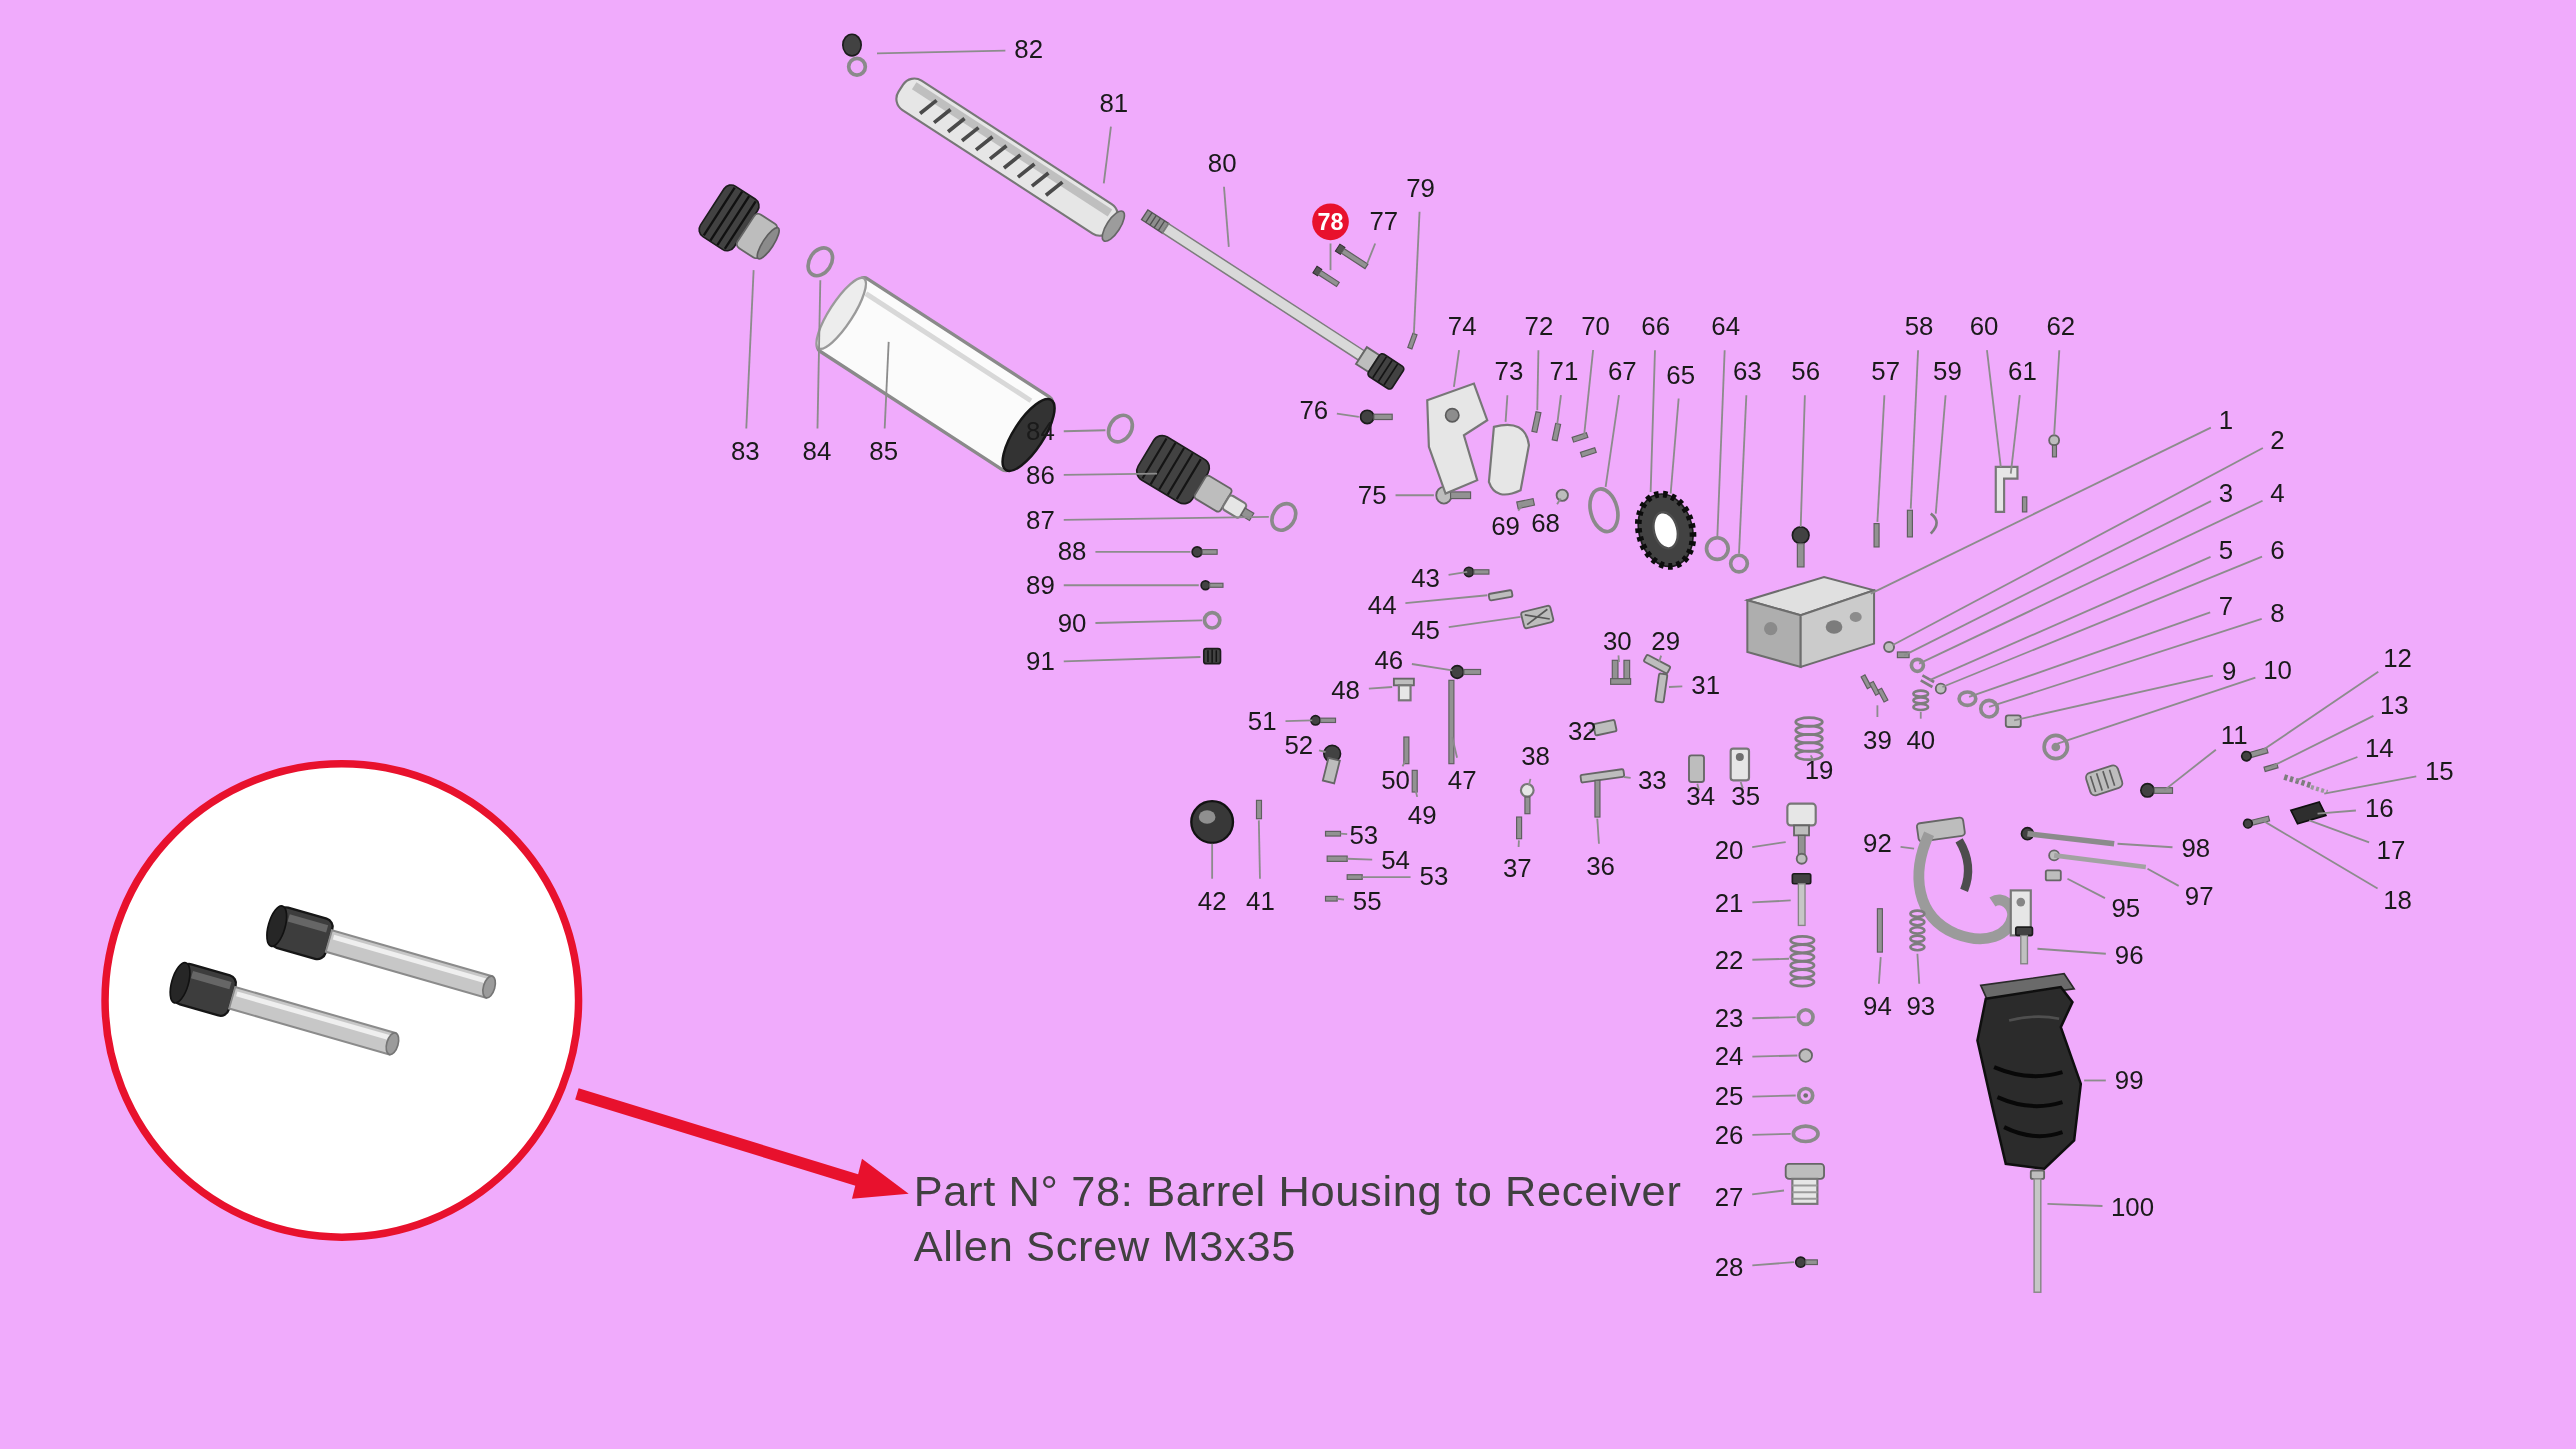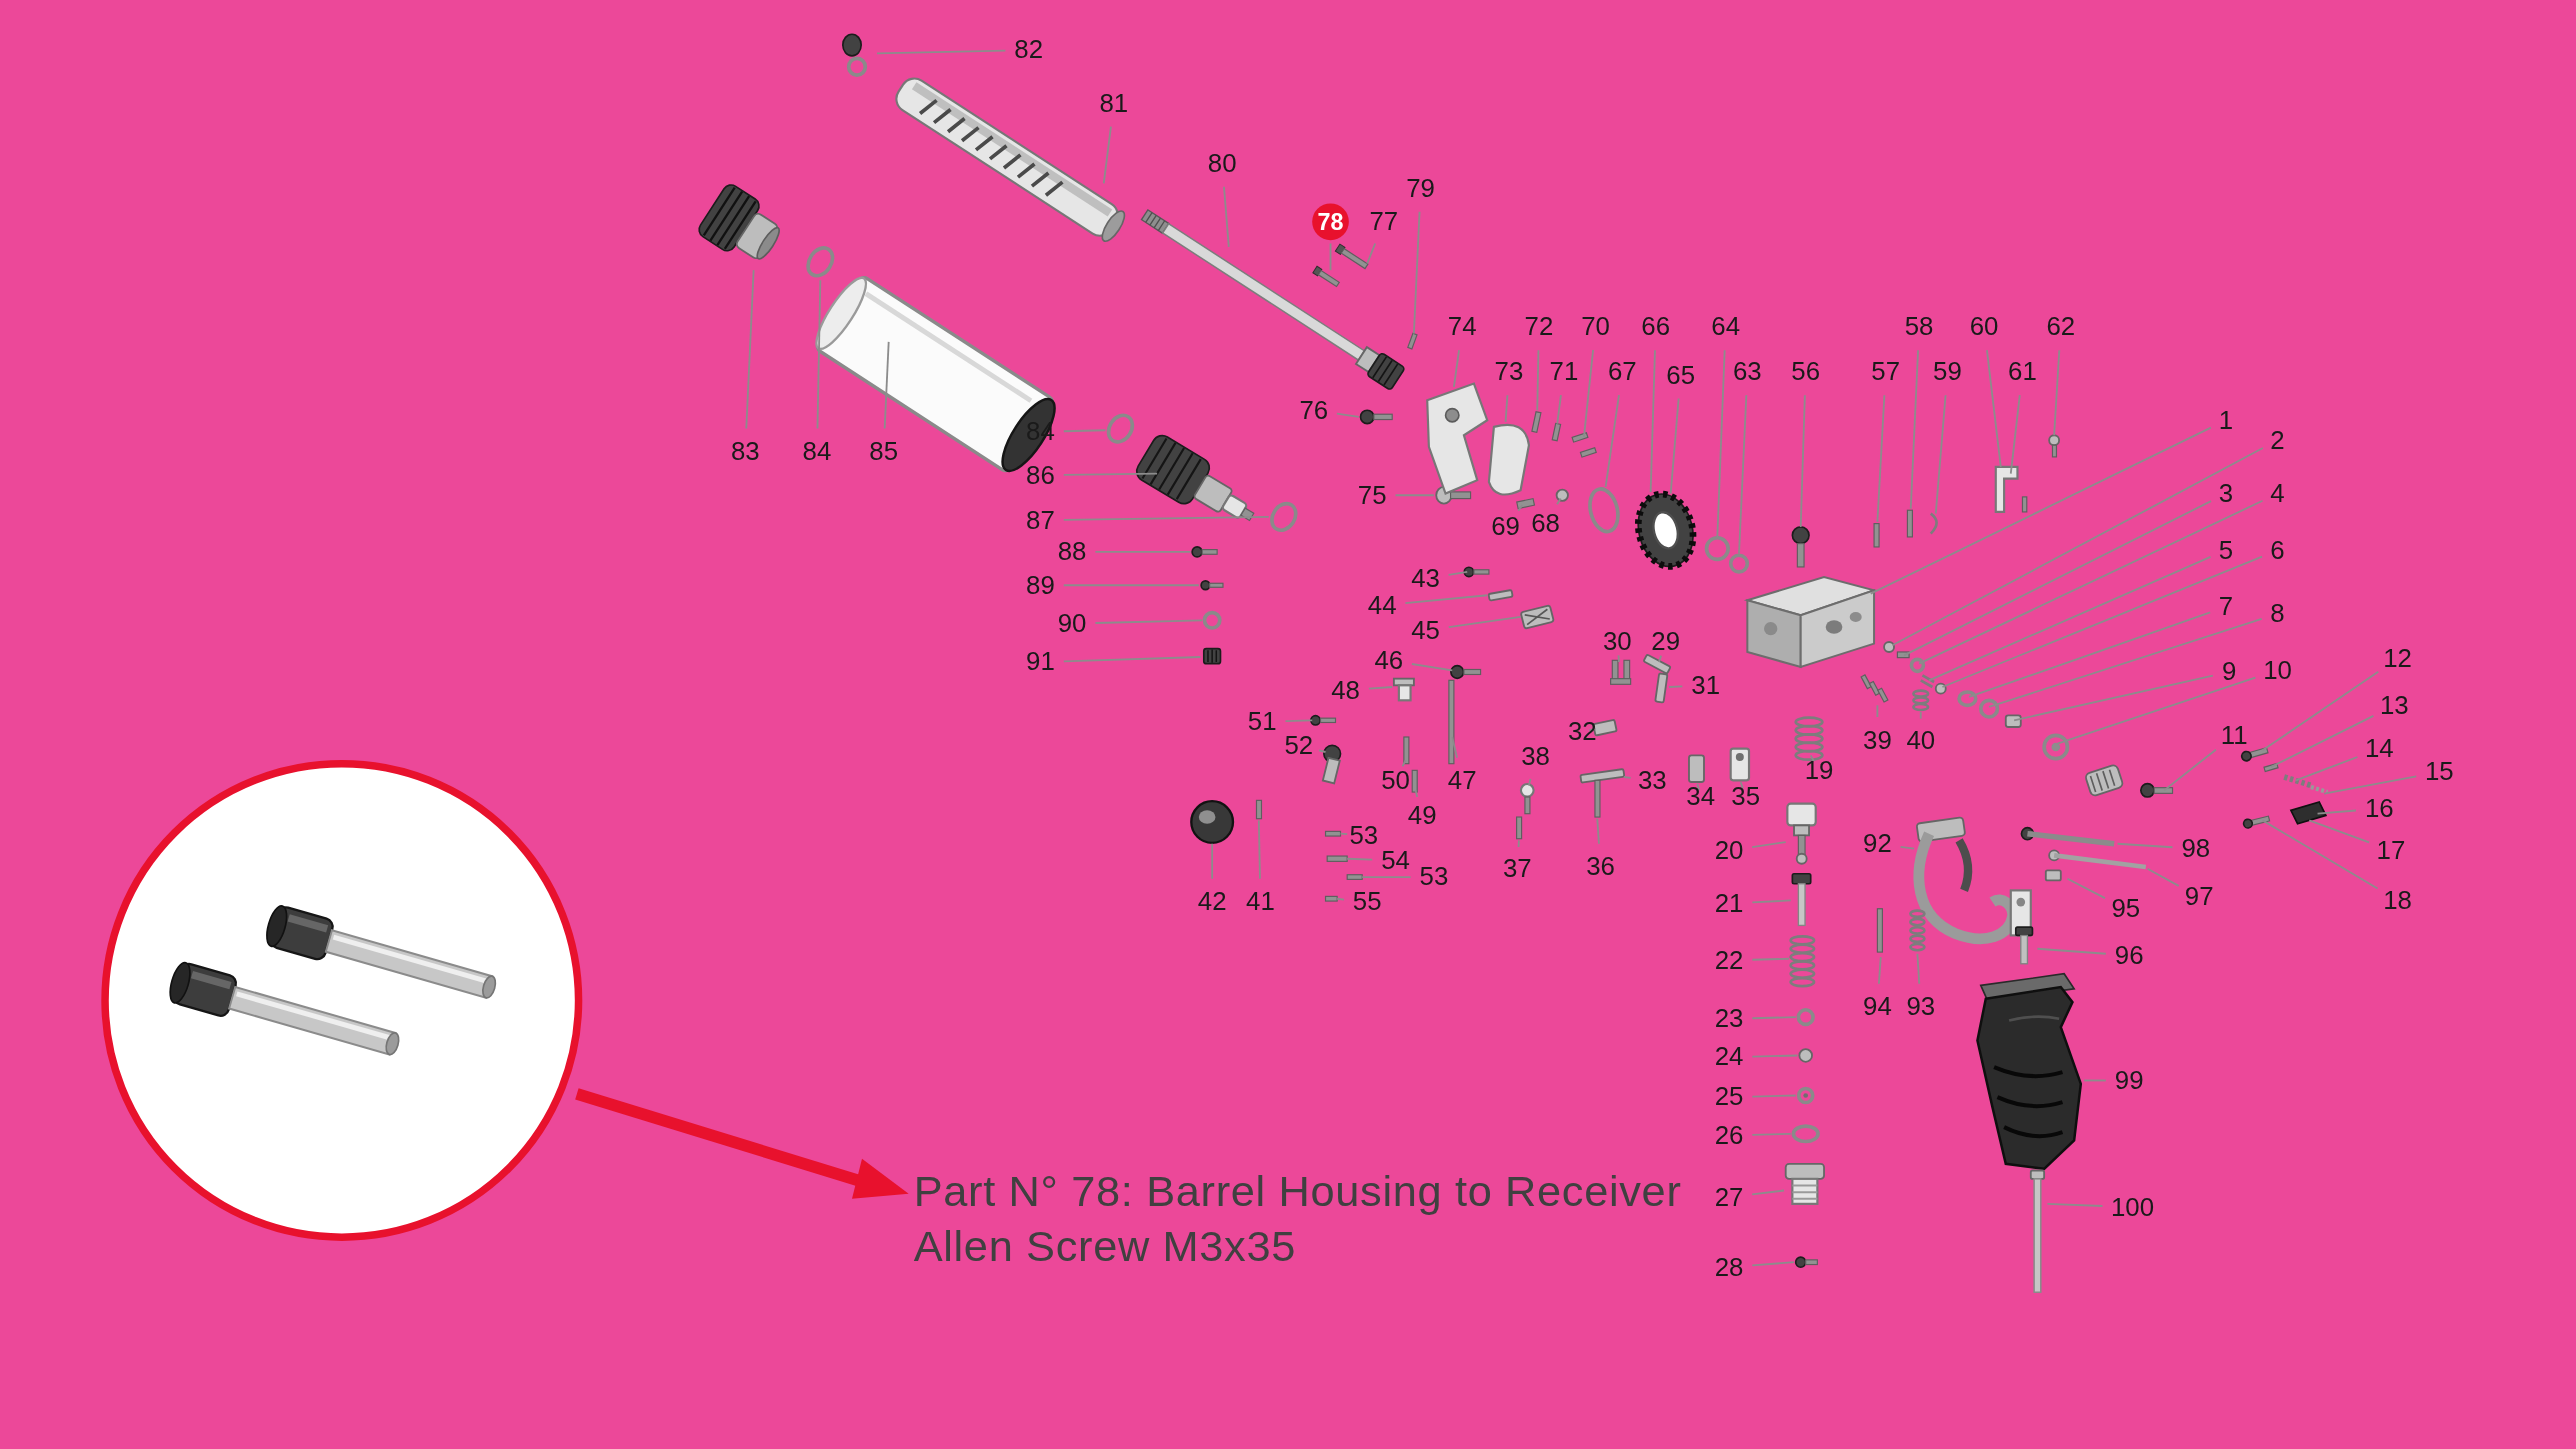--- a/index.html
+++ b/index.html
@@ -1,16 +1,16 @@
 <!DOCTYPE html>
 <html style="--accent: #e8112d;font-size:10.3px"><head>
 <meta charset="utf-8">
 <style>
   html,body{margin:0;padding:0;background:#ffffff;}
-  .stage{width:2576px;height:1449px;background:#ec4899;overflow:hidden;}
+  .stage{width:2576px;height:1449px;background:#f0abfc;overflow:hidden;}
   svg{width:100%;height:100%;display:block;}
   .part-label{font:15.5px "Liberation Sans", sans-serif;fill:#1a1a1a;text-anchor:middle;}
   .part-label.hl{fill:#ffffff;font-weight:bold;font-size:14px;}
   .leader{stroke:#8c8c8c;stroke-width:1.1;fill:none;}
   .callout{font:26px "Liberation Sans", sans-serif;fill:#404040;letter-spacing:0.4px;}
   .fillL{fill:#e6e6e6;stroke:#777;stroke-width:1.3;}
   .fillM{fill:#bdbdbd;stroke:#666;stroke-width:1.1;}
   .fillD{fill:#424242;stroke:#1c1c1c;stroke-width:1;}
   .pin{fill:#929292;stroke:#5f5f5f;stroke-width:0.7;}
   .ring{fill:none;stroke:#8a8a8a;stroke-width:2.2;}

